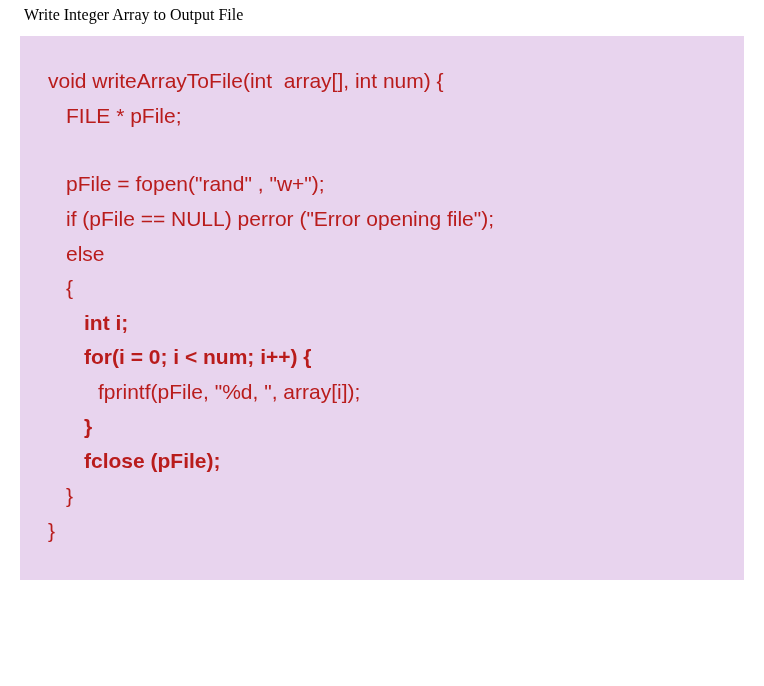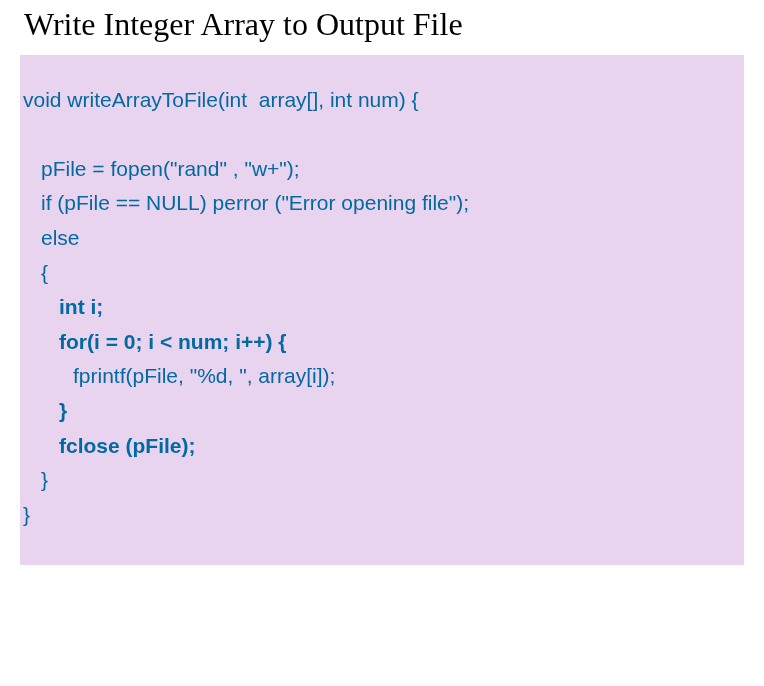--- a/index.html
+++ b/index.html
@@ -8,32 +8,32 @@
       box-sizing: border-box;
     }
     body {
       width: 764px;
       height: 686px;
       background: #ffffff;
       font-family: Georgia, 'Times New Roman', serif;
       padding: 6px 20px;
     }
     .title {
-      font-size: 32px;
+      font-size: 16px;
       font-weight: normal;
       color: #000000;
       margin-bottom: 12px;
       margin-left: 4px;
     }
     .code-block {
       background: #e8d4ee;
-      padding: 28px 20px 32px 3px;
+      padding: 28px 20px 32px 28px;
       font-family: Verdana, Arial, sans-serif;
       font-size: 21px;
-      color: #0369a1;
+      color: #b91c1c;
       line-height: 1.65;
     }
     .code-line {
       white-space: pre;
     }
     .indent-1 {
       padding-left: 18px;
     }
     .indent-2 {
       padding-left: 36px;
@@ -46,20 +46,21 @@
       height: 34px;
     }
   </style>
 </head>
 <body>
 
 <div class="title">Write Integer Array to Output File</div>
 
 <div class="code-block">
   <div class="code-line">void writeArrayToFile(int  array[], int num) {</div>
+  <div class="code-line indent-1">FILE * pFile;</div>
   <div class="blank-line"></div>
   <div class="code-line indent-1">pFile = fopen("rand" , "w+");</div>
   <div class="code-line indent-1">if (pFile == NULL) perror ("Error opening file");</div>
   <div class="code-line indent-1">else</div>
   <div class="code-line indent-1">{</div>
   <div class="code-line indent-2">int i;</div>
   <div class="code-line indent-2">for(i = 0; i &lt; num; i++) {</div>
   <div class="code-line indent-3">fprintf(pFile, "%d, ", array[i]);</div>
   <div class="code-line indent-2">}</div>
   <div class="code-line indent-2">fclose (pFile);</div>

